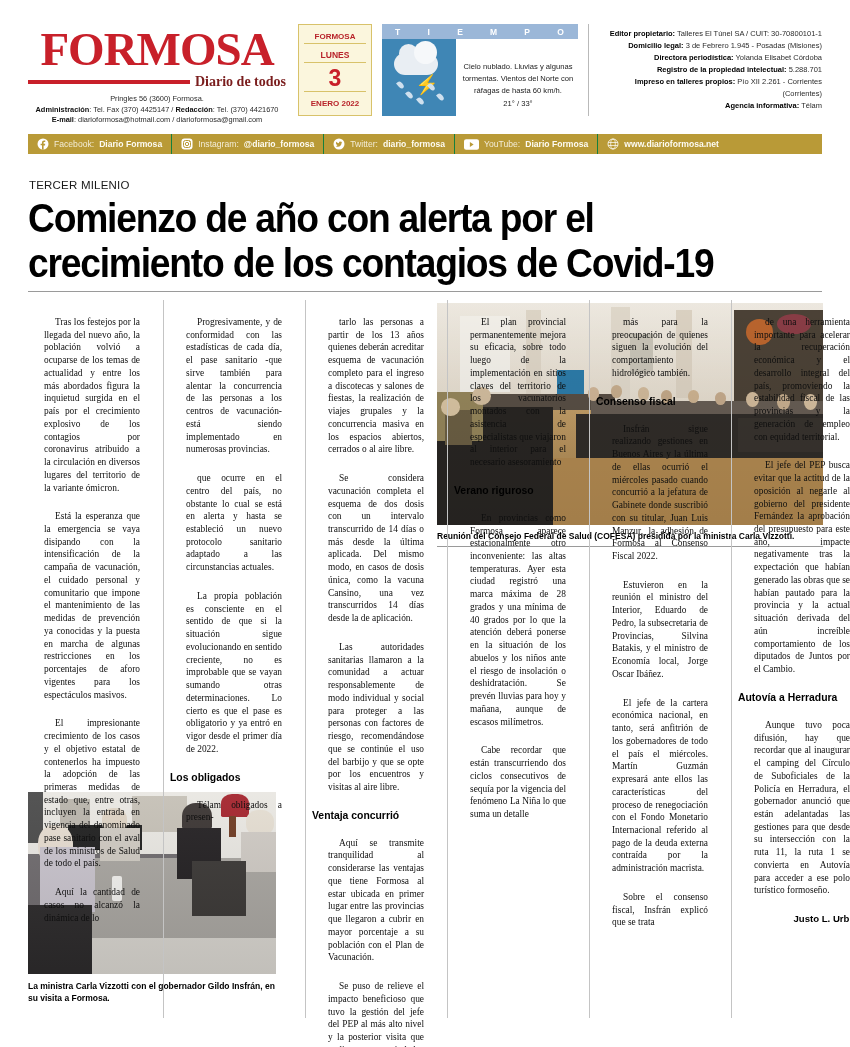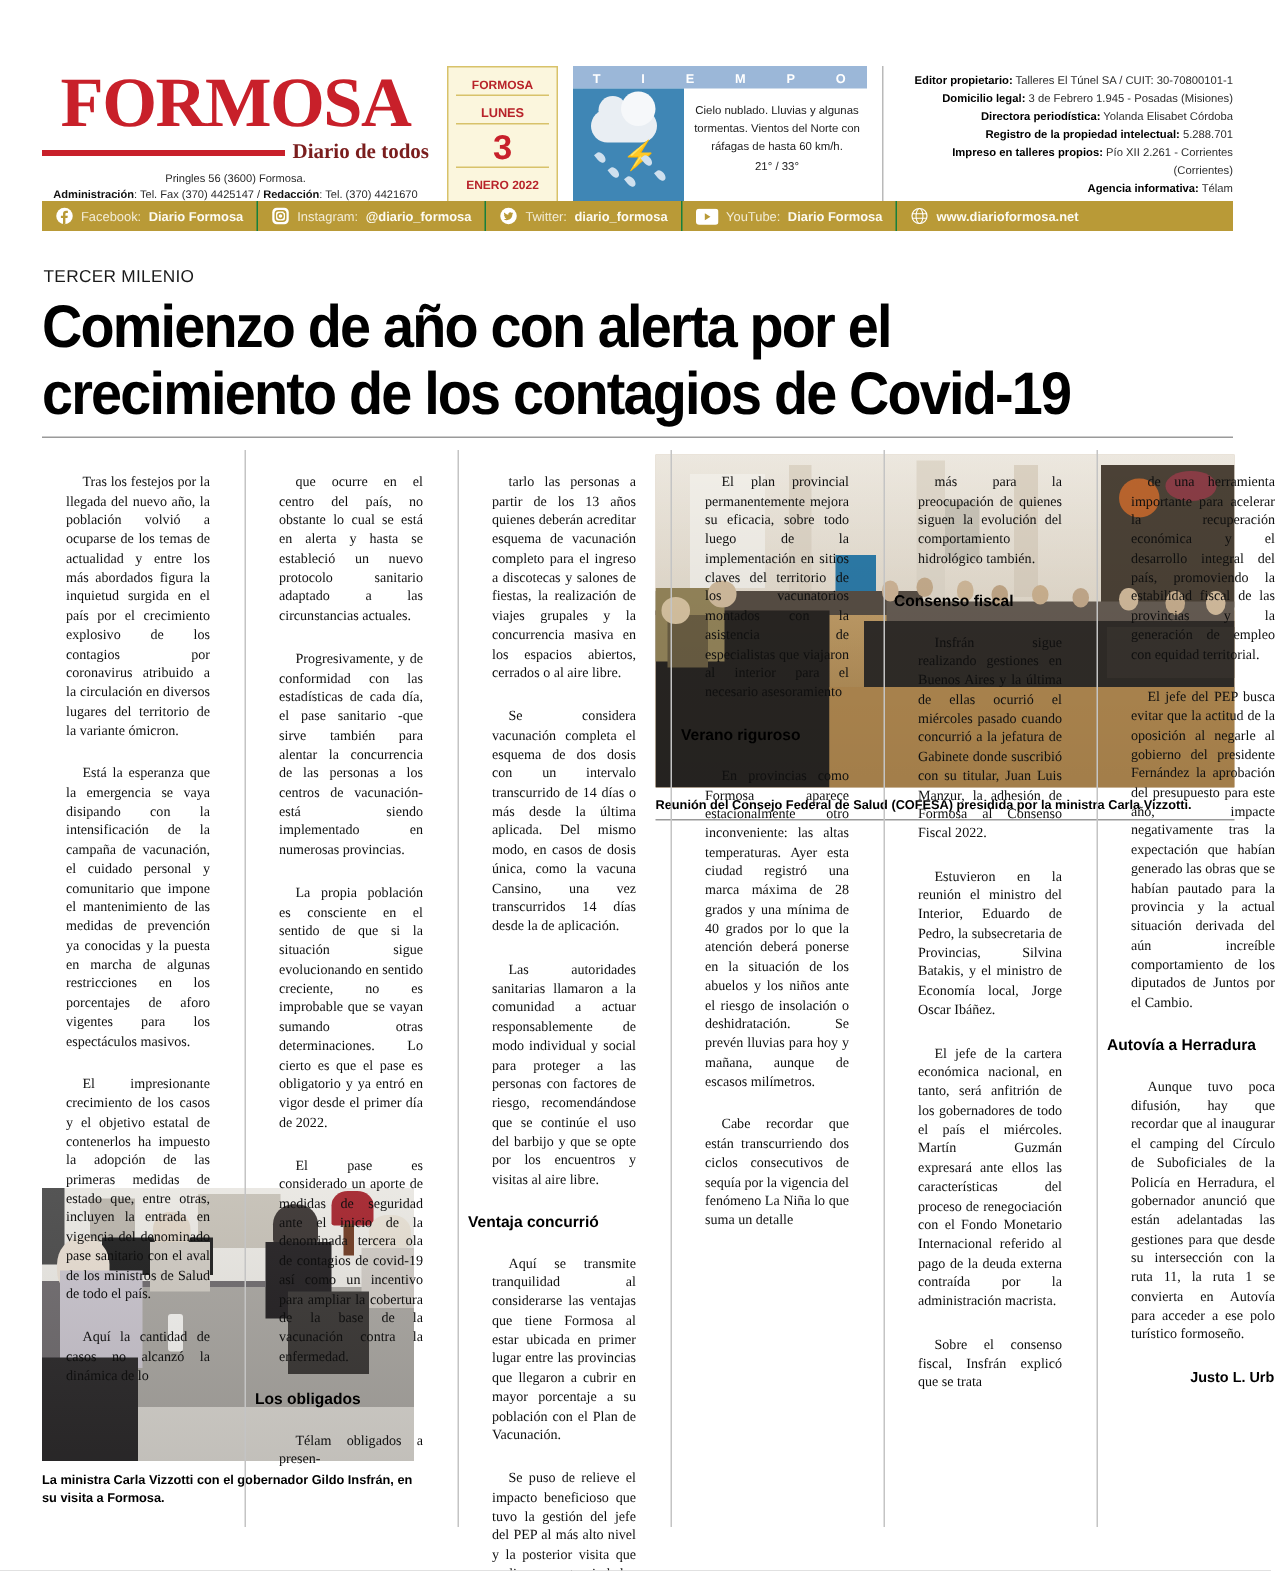--- a/index.html
+++ b/index.html
@@ -15,21 +15,21 @@
     width: 850px;
     height: 1047px;
     background: #ffffff;
     overflow: hidden;
     margin: 0 auto;
   }
 
   
   .masthead {
     position: absolute;
-    left: 28px; top: 44px;
+    left: 28px; top: 24px;
     width: 794px; height: 92px;
     display: flex;
     align-items: stretch;
   }
   .mh-logo {
     width: 258px;
     display: flex;
     flex-direction: column;
     align-items: center;
     padding-top: 2px;
@@ -149,21 +149,21 @@
     background: #cfe0ee; border-radius: 0 60% 60% 60%;
     transform: rotate(-40deg);
   }
   .wx-text {
     flex: 1;
     font-family: "Liberation Sans", sans-serif;
     font-size: 7.6px;
     color: #1a1a1a;
     line-height: 1.55;
     text-align: center;
-    padding: 9px 4px 0 6px;
+    padding: 22px 4px 0 6px;
     box-sizing: border-box;
   }
 
   
   .mh-imprint {
     flex: 1;
     margin-left: 10px;
     border-left: 1px solid #b9b9b9;
     padding-left: 10px;
     font-family: "Liberation Sans", sans-serif;
@@ -494,24 +494,23 @@
   <div class="cols">
 
     <div class="col">
       <p class="bt">Tras los festejos por la llegada del nuevo año, la población volvió a ocuparse de los temas de actualidad y entre los más abordados figura la inquietud surgida en el país por el crecimiento explosivo de los contagios por coronavirus atribuido a la circulación en diversos lugares del territorio de la variante ómicron.</p>
       <p class="bt">Está la esperanza que la emergencia se vaya disipando con la intensificación de la campaña de vacunación, el cuidado personal y comunitario que impone el mantenimiento de las medidas de prevención ya conocidas y la puesta en marcha de algunas restricciones en los porcentajes de aforo vigentes para los espectáculos masivos.</p>
       <p class="bt">El impresionante crecimiento de los casos y el objetivo estatal de contenerlos ha impuesto la adopción de las primeras medidas de estado que, entre otras, incluyen la entrada en vigencia del denominado pase sanitario con el aval de los ministros de Salud de todo el país.</p>
       <p class="bt">Aquí la cantidad de casos no alcanzó la dinámica de lo</p>
     </div>
 
     <div class="col">
+      <p class="bt">Progresivamente, y de conformidad con las estadísticas de cada día, el pase sanitario -que sirve también para alentar la concurrencia de las personas a los centros de vacunación- está siendo implementado en numerosas provincias.</p>
       <p class="bt">que ocurre en el centro del país, no obstante lo cual se está en alerta y hasta se estableció un nuevo protocolo sanitario adaptado a las circunstancias actuales.</p>
-      <p class="bt">Progresivamente, y de conformidad con las estadísticas de cada día, el pase sanitario -que sirve también para alentar la concurrencia de las personas a los centros de vacunación- está siendo implementado en numerosas provincias.</p>
       <p class="bt">La propia población es consciente en el sentido de que si la situación sigue evolucionando en sentido creciente, no es improbable que se vayan sumando otras determinaciones. Lo cierto es que el pase es obligatorio y ya entró en vigor desde el primer día de 2022.</p>
-      <p class="bt">El pase es considerado un aporte de medidas de seguridad ante el inicio de la denominada tercera ola de contagios de covid-19 así como un incentivo para ampliar la cobertura de la base de la vacunación contra la enfermedad.</p>
       <h3 class="sub">Los obligados</h3>
       <p class="bt">Télam obligados a presen-</p>
     </div>
 
     <div class="col">
       <p class="bt">tarlo las personas a partir de los 13 años quienes deberán acreditar esquema de vacunación completo para el ingreso a discotecas y salones de fiestas, la realización de viajes grupales y la concurrencia masiva en los espacios abiertos, cerrados o al aire libre.</p>
       <p class="bt">Se considera vacunación completa el esquema de dos dosis con un intervalo transcurrido de 14 días o más desde la última aplicada. Del mismo modo, en casos de dosis única, como la vacuna Cansino, una vez transcurridos 14 días desde la de aplicación.</p>
       <p class="bt">Las autoridades sanitarias llamaron a la comunidad a actuar  responsablemente de modo individual y social para proteger a las personas con factores de riesgo, recomendándose que se continúe el uso del barbijo y que se opte por los encuentros y visitas al aire libre.</p>
       <h3 class="sub">Ventaja concurrió</h3>
       <p class="bt">Aquí se transmite tranquilidad al considerarse las ventajas que tiene Formosa al estar ubicada en primer lugar entre las provincias que llegaron  a cubrir en mayor porcentaje a su población con el Plan de Vacunación.</p>

